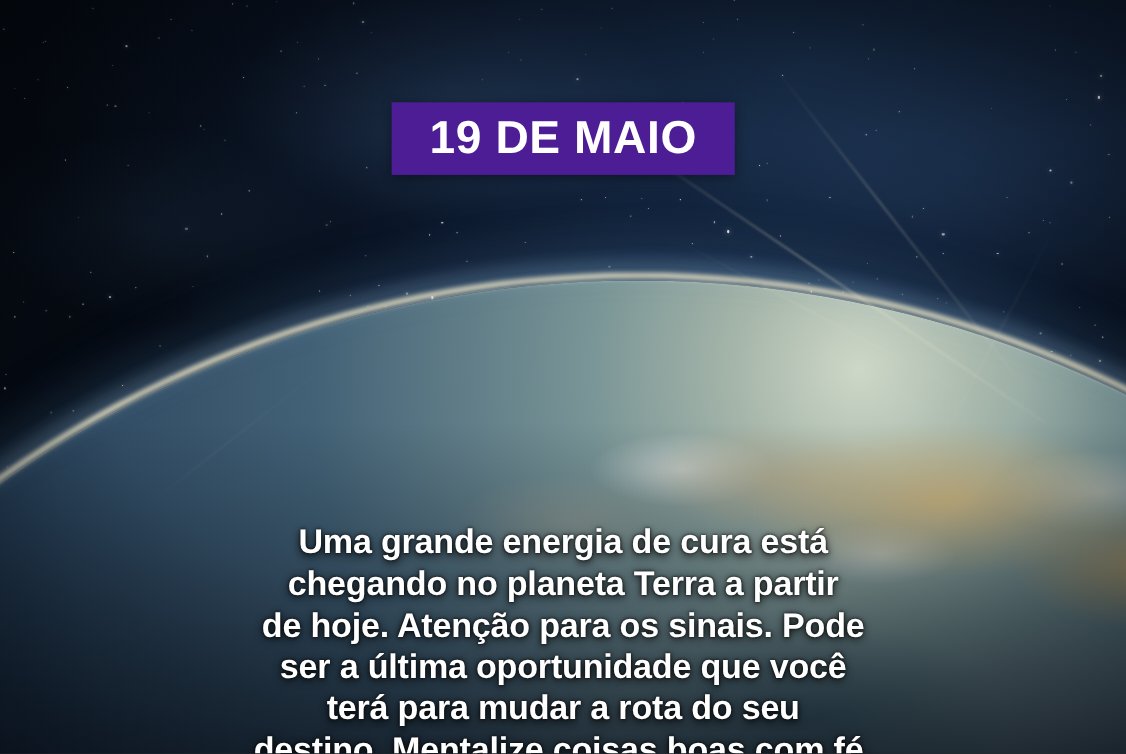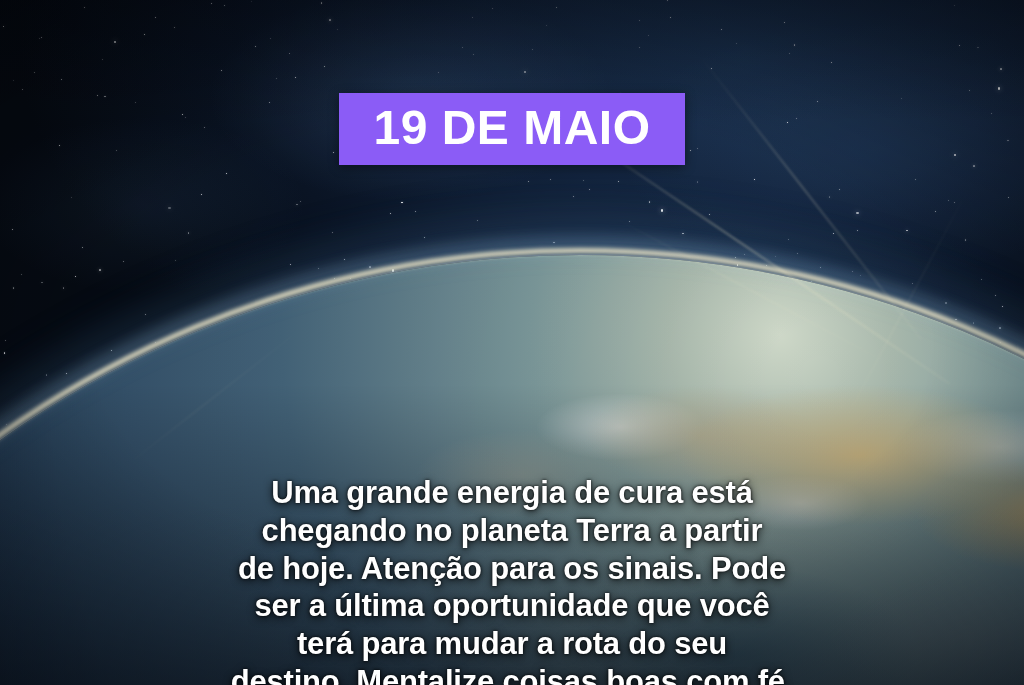--- a/index.html
+++ b/index.html
@@ -147,23 +147,23 @@
     position: absolute;
     inset: 0;
     display: flex;
     flex-direction: column;
     align-items: center;
     text-align: center;
   }
 
   .date-banner {
     margin-top: 93px;
-    background: #8b5cf6;
+    background: #4c1d95;
     color: #FFFFFF;
-    font-size: 48px;
+    font-size: 42px;
     font-weight: 700;
     letter-spacing: 0.5px;
     line-height: 1;
     padding: 11px 34px 13px 34px;
     white-space: nowrap;
     box-shadow: 0 2px 10px rgba(0,0,0,0.45);
   }
 
   .headline {
     margin-top: 22px;

